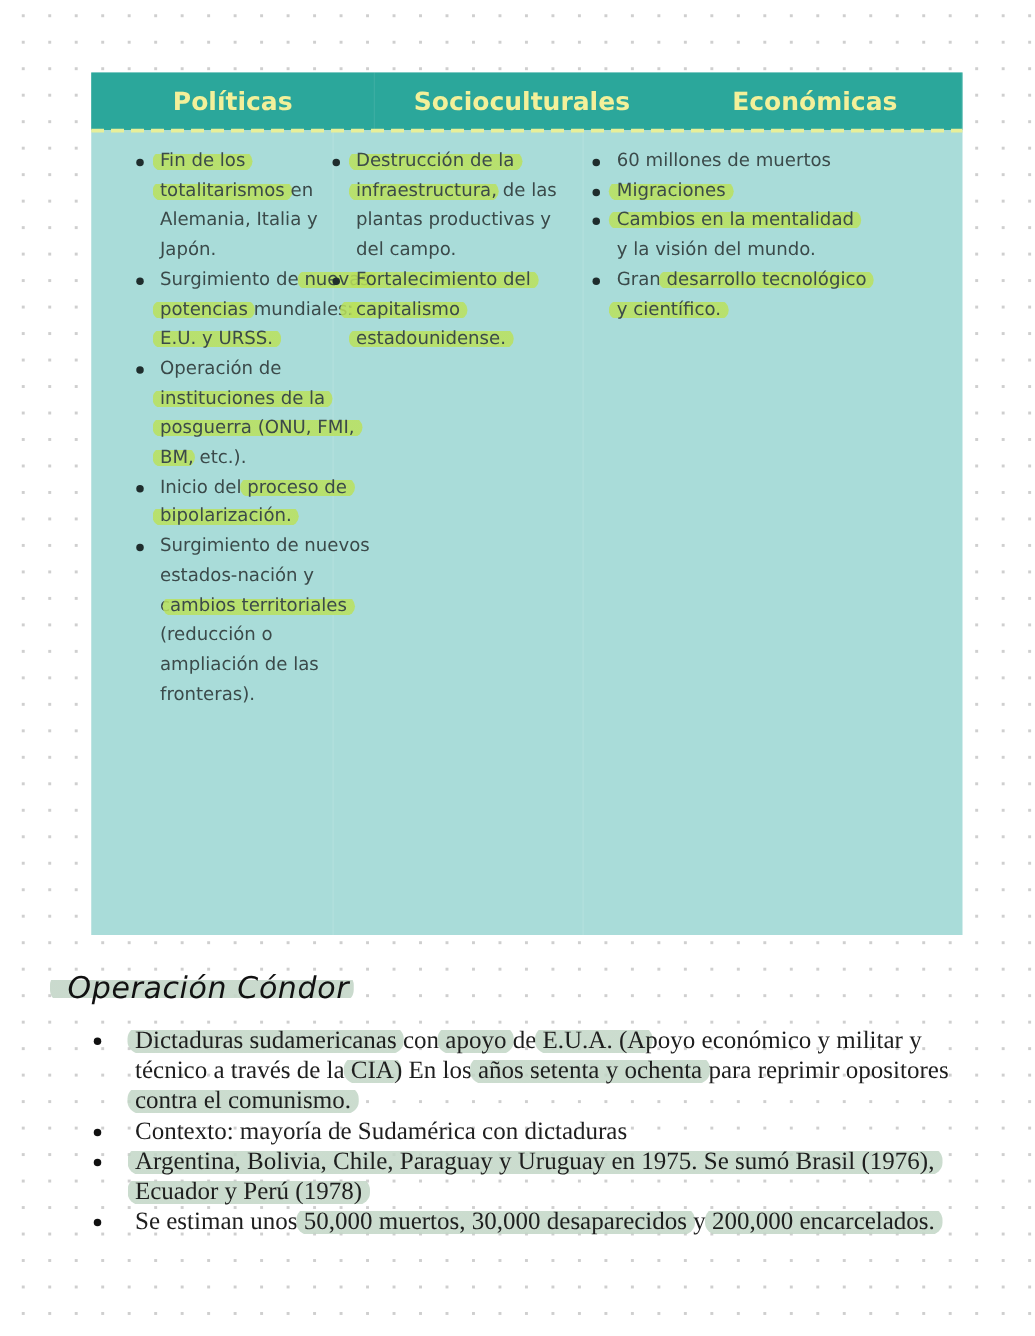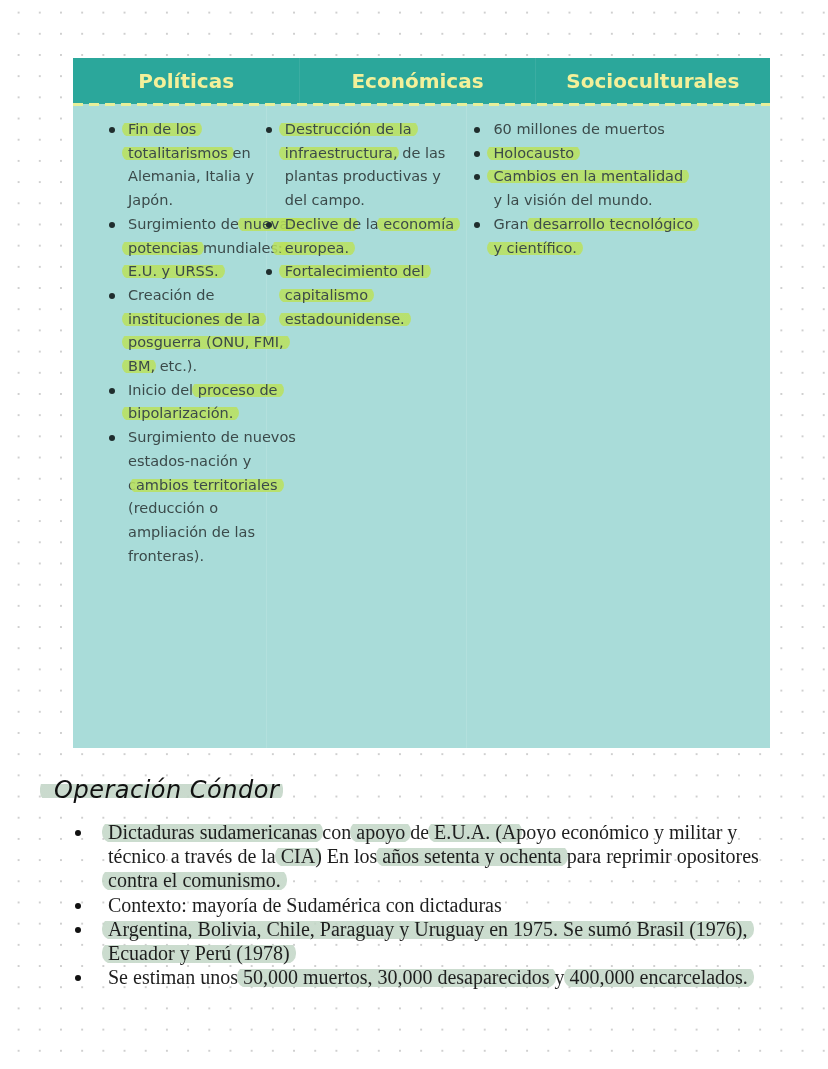--- a/index.html
+++ b/index.html
@@ -71,51 +71,50 @@
     background: linear-gradient(180deg, transparent 14%, rgba(194,214,198,0.85) 14%, rgba(194,214,198,0.85) 96%, transparent 96%);
     border-radius: 10px; padding: 0 6px; margin: 12px -6px; -webkit-box-decoration-break: clone; box-decoration-break: clone;
   }
 </style>
 </head>
 <body>
 
 <div class="table">
   <div class="thead">
     <div class="th c1">Políticas</div>
+    <div class="th c3">Socioculturales</div>
     <div class="th c2">Económicas</div>
-    <div class="th c3">Socioculturales</div>
   </div>
   <div class="tbody">
     <div class="col c1">
       <ul class="cell">
           <li><span class="hl">Fin de los totalitarismos</span><span> en Alemania, Italia y Japón.</span></li>
           <li><span>Surgimiento de </span><span class="hl">nuevas potencias</span><span> mundiales</span><span class="hl">: E.U. y URSS.</span></li>
-          <li><span>Creación de </span><span class="hl">instituciones de la posguerra (ONU, FMI, BM</span><span>, etc.).</span></li>
+          <li><span>Operación de </span><span class="hl">instituciones de la posguerra (ONU, FMI, BM</span><span>, etc.).</span></li>
           <li><span>Inicio del </span><span class="hl">proceso de bipolarización.</span></li>
           <li><span>Surgimiento de nuevos estados-nación y c</span><span class="hl">ambios territoriales</span><span> (reducción o ampliación de las fronteras).</span></li>
         </ul>
     </div>
     <div class="col c2">
       <ul class="cell">
           <li><span class="hl">Destrucción de la infraestructura</span><span>, de las plantas productivas y del campo.</span></li>
-          <li><span class="hl">Declive d</span><span>e la </span><span class="hl">economía europea.</span></li>
           <li><span class="hl">Fortalecimiento del capitalismo estadounidense.</span></li>
         </ul>
     </div>
     <div class="col c3">
       <ul class="cell">
           <li><span>60 millones de muertos</span></li>
-          <li><span class="hl">Holocausto</span></li>
+          <li><span class="hl">Migraciones</span></li>
           <li><span class="hl">Cambios en la mentalidad</span><span> y la visión del mundo.</span></li>
           <li><span>Gran </span><span class="hl">desarrollo tecnológico y científico.</span></li>
         </ul>
     </div>
   </div>
 </div>
 
 <div class="section-title">Operación Cóndor</div>
 
 <ul class="notes">
     <li><span class="hg">Dictaduras sudamericanas</span><span> con </span><span class="hg">apoyo</span><span> de </span><span class="hg">E.U.A. (A</span><span>poyo económico y militar y técnico a través de la </span><span class="hg">CIA</span><span>) En los </span><span class="hg">años setenta y ochenta</span><span> para reprimir opositores </span><span class="hg">contra el comunismo.</span></li>
     <li><span>Contexto: mayoría de Sudamérica con dictaduras</span></li>
     <li><span class="hg">Argentina, Bolivia, Chile, Paraguay y Uruguay en 1975. Se sumó Brasil (1976), Ecuador y Perú (1978)</span></li>
-    <li><span>Se estiman unos </span><span class="hg">50,000 muertos, 30,000 desaparecidos</span><span> y </span><span class="hg">400,000 encarcelados.</span></li>
+    <li><span>Se estiman unos </span><span class="hg">50,000 muertos, 30,000 desaparecidos</span><span> y </span><span class="hg">200,000 encarcelados.</span></li>
   </ul>
 
 </body></html>

